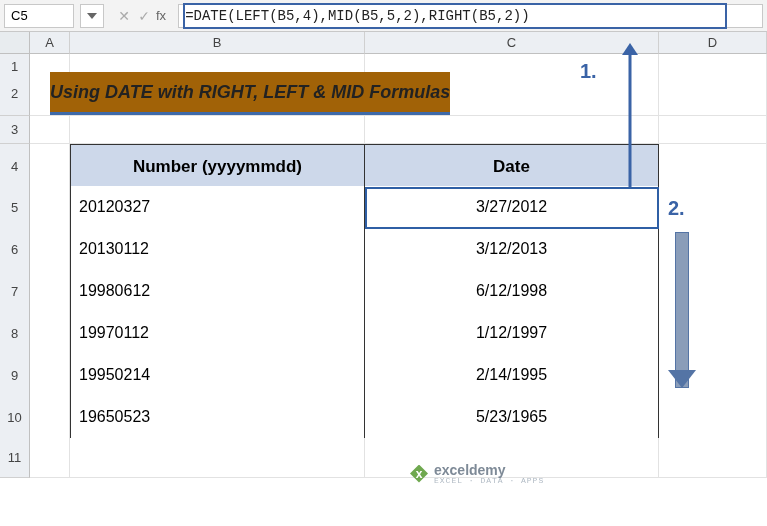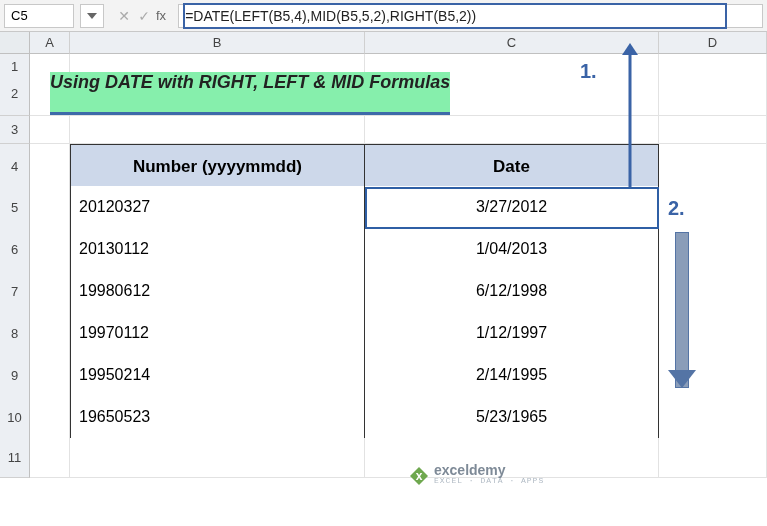--- a/index.html
+++ b/index.html
@@ -57,20 +57,21 @@
   }
   .formula-box-wrap {
     position: relative;
     flex: 1 1 auto;
     height: 24px;
     background: #ffffff;
     border: 1px solid #c8c8c8;
     display: flex;
     align-items: center;
     padding: 0 6px;
+    font-family: Liberation Mono, monospace;
   }
   .formula-box-wrap .hl {
     position: absolute;
     left: 4px;
     right: 35px;
     top: -2px;
     bottom: -2px;
     border: 2px solid #3a63a6;
     pointer-events: none;
   }
@@ -121,25 +122,25 @@
     border-right: 1px solid #e2e2e2;
     border-bottom: 1px solid #e2e2e2;
     display: flex;
     align-items: center;
     padding: 12px 8px;
     position: relative;
     background: #ffffff;
   }
   .title-inner {
     margin: 0 32px 0 20px;
-    background: #86efac;
+    background: #a16207;
     border-bottom: 3px solid #3e6aa9;
     height: 100%;
     display: flex;
-    align-items: flex-start;
+    align-items: center;
     justify-content: center;
     font-weight: bold;
     font-style: italic;
     font-size: 18px;
     color: #222;
   }
 
   .tbl-head {
     background: #cdd8ea !important;
     font-weight: bold;
@@ -323,21 +324,21 @@
 
     <div class="row" style="height:42px">
       <div class="row-head">
           <span>6</span>
         </div>
       <div class="cell"></div>
       <div class="cell tbl-cell tbl-left num">
           <span>20130112</span>
         </div>
       <div class="cell tbl-cell date">
-          <span>1/04/2013</span>
+          <span>3/12/2013</span>
         </div>
       <div class="cell"></div>
     </div>
 
     <div class="row" style="height:42px">
       <div class="row-head">
           <span>7</span>
         </div>
       <div class="cell"></div>
       <div class="cell tbl-cell tbl-left num">
@@ -408,20 +409,20 @@
   <div class="ann-label" style="left:580px; top:28px;">1.</div>
   <div class="ann-arrow-up" style="left:620px; top:3px; width:20px; height:152px;">
       <div class="stem"></div>
     </div>
 
   <div class="ann-label" style="left:668px; top:165px;">2.</div>
   <div class="ann-arrow-down" style="left:668px; top:200px; width:28px; height:170px;">
       <div class="stem"></div>
     </div>
 
-  <div class="watermark" style="left:410px; top:430px;align-items:flex-end;">
+  <div class="watermark" style="left:410px; top:430px;">
     <div class="logo"></div>
     <div class="txt">
       <b>exceldemy</b>
       <span class="sub">EXCEL · DATA · APPS</span>
     </div>
   </div>
 </div>
 
 </body></html>

